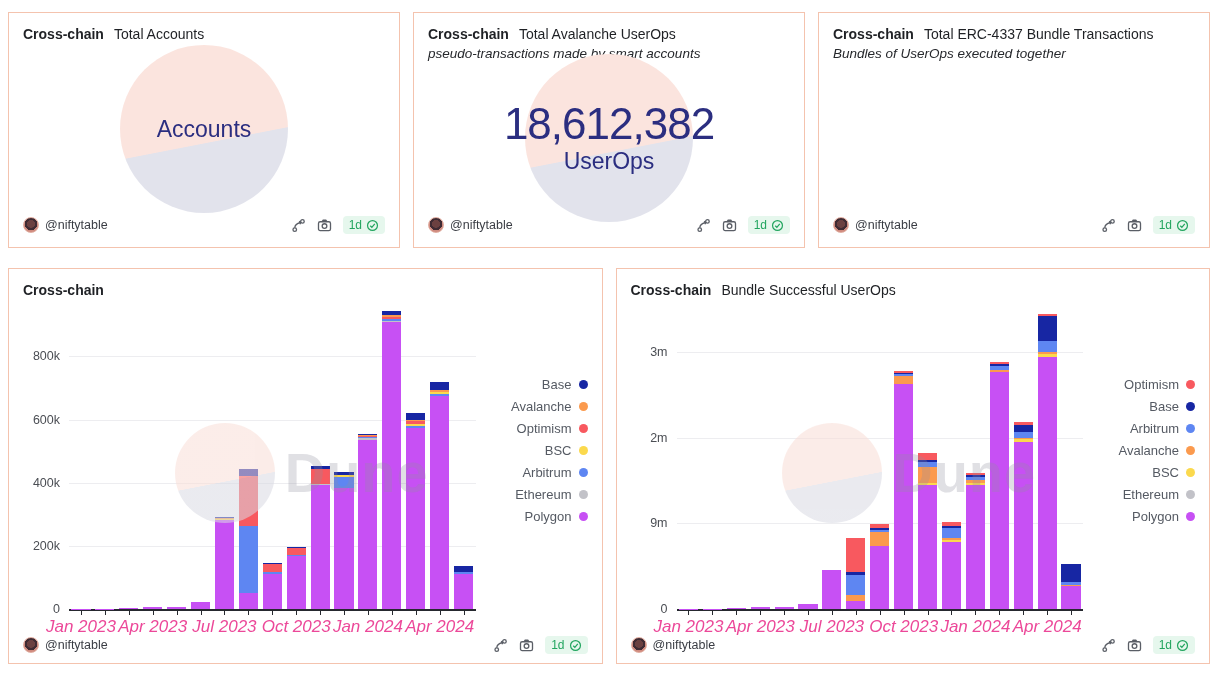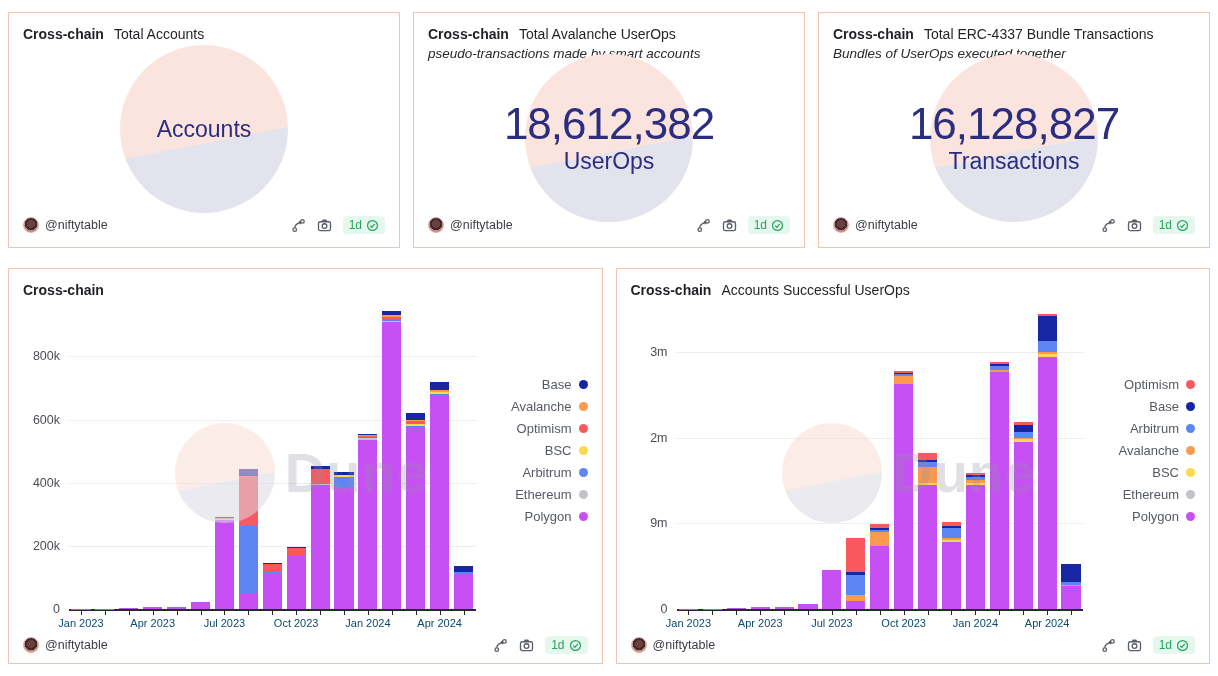--- a/index.html
+++ b/index.html
@@ -36,21 +36,21 @@
   
   .chart-area{display:flex;margin-top:10px;flex:0 0 auto;}
   .yaxis{width:46px;height:300px;position:relative;flex:0 0 auto;}
   .ylabel{position:absolute;right:9px;transform:translateY(-50%);font-size:12.5px;color:#4b4e54;white-space:nowrap;}
   .plot{flex:1 1 auto;height:300px;position:relative;border-bottom:2px solid #26292f;}
   .gridline{position:absolute;left:0;right:0;height:1px;background:#ededf0;}
   .bar{position:absolute;bottom:0;display:flex;flex-direction:column-reverse;z-index:1;}
   .bar>div{width:100%;}
   .tick{position:absolute;bottom:-6px;width:1px;height:4px;background:#26292f;}
   .xaxis{position:relative;height:24px;margin-left:46px;margin-right:112px;flex:0 0 auto;}
-  .xlabel{position:absolute;top:6px;transform:translateX(-50%);font-size:11px;color:#0c4a6e;white-space:nowrap;}
+  .xlabel{position:absolute;top:6px;transform:translateX(-50%);font-size:17px;color:#ec4899;white-space:nowrap;font-style:italic;}
   .legend{width:112px;height:300px;flex:0 0 auto;display:flex;flex-direction:column;justify-content:center;
         gap:7px;padding-bottom:18px;box-sizing:border-box;}
   .legend-item{display:flex;justify-content:flex-end;align-items:center;gap:7px;font-size:13px;color:#555a63;cursor:pointer;}
   .legend-dot{width:9px;height:9px;border-radius:50%;flex:0 0 auto;}
 
   
   .watermark{position:absolute;left:26%;top:38%;display:flex;align-items:center;gap:10px;z-index:2;
         pointer-events:none;opacity:0.55;}
   .watermark-circle{width:100px;height:100px;border-radius:50%;background:linear-gradient(169deg,#f9ded7 57%,#d9dae3 57.4%);}
   .watermark-text{font-size:56px;font-weight:700;color:#8f8d9e;opacity:0.5;letter-spacing:1px;line-height:1;}
@@ -146,25 +146,20 @@
         </div>
       </div>
     </div>
 
     <div class="card">
       <div class="card-header">
         <span class="title-prefix">Cross-chain</span>
         <span>Total ERC-4337 Bundle Transactions</span>
       </div>
       <div class="subtitle">Bundles of UserOps executed together</div>
-      <div class="counter-middle">
-        <div class="counter-circle"></div>
-        <div class="counter-value">16,128,827</div>
-        <div class="counter-unit">Transactions</div>
-      </div>
       <div class="card-footer">
         <div class="author">
           <span class="avatar"></span>
           <span>@niftytable</span>
         </div>
         <div class="footer-icons">
           <span class="icon-btn">
             <svg width="15" height="15" viewBox="0 0 16 16" fill="none" stroke="#5a5e66" stroke-width="1.4">
               <circle cx="4" cy="12.4" r="1.9"></circle>
                 <circle cx="12.2" cy="3.6" r="1.9"></circle>
@@ -392,21 +387,21 @@
                 <path d="M5.2 8.3 L7.2 10.2 L10.8 5.9"></path>
             </svg>
           </span>
         </div>
       </div>
     </div>
 
     <div class="card">
       <div class="card-header">
         <span class="title-prefix">Cross-chain</span>
-        <span>Accounts Successful UserOps</span>
+        <span>Bundle Successful UserOps</span>
       </div>
       <div class="chart-area">
         <div class="yaxis">
             <div class="ylabel" style="top: 300px;">0</div>
             <div class="ylabel" style="top: 214.286px;">9m</div>
             <div class="ylabel" style="top: 128.571px;">2m</div>
             <div class="ylabel" style="top: 42.8571px;">3m</div>
           </div>
         <div class="plot">
           <div class="watermark">

